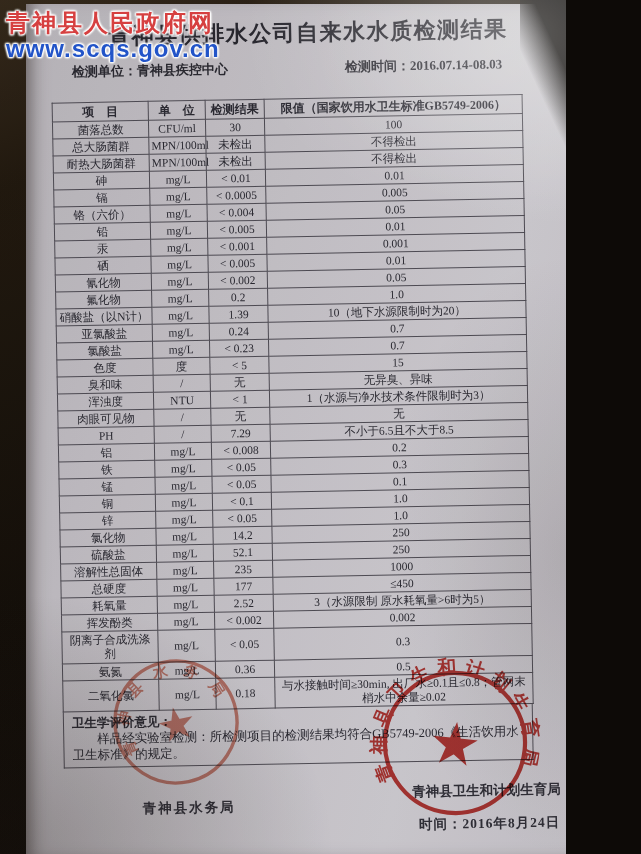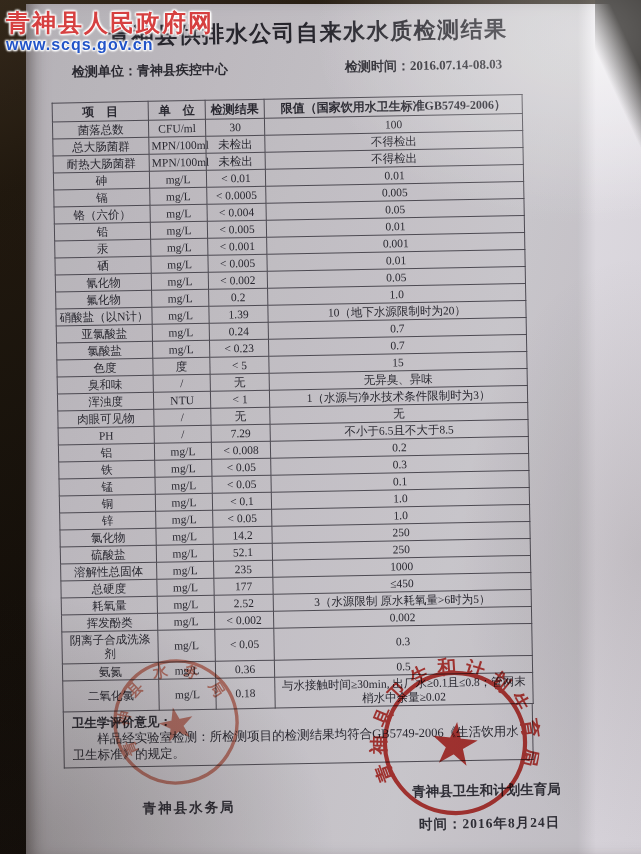--- a/index.html
+++ b/index.html
@@ -1,20 +1,20 @@
 <!DOCTYPE html>
 <html><head>
 <meta charset="utf-8">
 <style>
   * { margin:0; padding:0; box-sizing:border-box; }
   html,body { background:#0d0a07; }
   body { font-family:"Liberation Serif", serif; }
 
   .photo {
-    position:relative; width:641px; height:854px; overflow:hidden;
+    position:relative; width:566px; height:854px; overflow:hidden;
     background:linear-gradient(160deg,#3a2d1e 0%,#241b10 18%,#15100a 60%,#0b0805 100%);
   }
 
   
   .paper {
     position:absolute; left:26px; top:4px; width:615px; height:850px; z-index:10;
     background:
       radial-gradient(ellipse 480px 340px at 90% 4%, #efedf1 0%, rgba(239,237,241,0) 55%),
       linear-gradient(103deg,#c9c5cb 0%, #d6d2d8 38%, #dedbe1 68%, #d3cfd6 100%);
     box-shadow: inset 14px 0 18px -10px rgba(40,30,25,.55);
@@ -76,21 +76,21 @@
       radial-gradient(ellipse 300px 500px at 100% 65%, rgba(60,50,48,.14), rgba(0,0,0,0) 60%);
   }
 
   
   .wm { position:absolute; left:6px; top:10px; z-index:40; font-family:"Liberation Sans", sans-serif; font-weight:700; line-height:1.08; }
   .wm-red {
     font-size:24px; letter-spacing:2px;
     text-shadow:0 0 2px #fff,0 0 3px #fff,1px 1px 2px #fff,-1px -1px 2px #fff,1px -1px 2px #fff,-1px 1px 2px #fff;
   }
   .wm-blue {
-    font-size:16px; letter-spacing:1px;
+    font-size:24px; letter-spacing:1px;
     text-shadow:0 0 2px #fff,0 0 3px #fff,1px 1px 2px #fff,-1px -1px 2px #fff,1px -1px 2px #fff,-1px 1px 2px #fff;
   }
 </style>
 </head>
 <body>
 
 <div class="photo">
 
   <div class="paper">
     <div class="doc">

